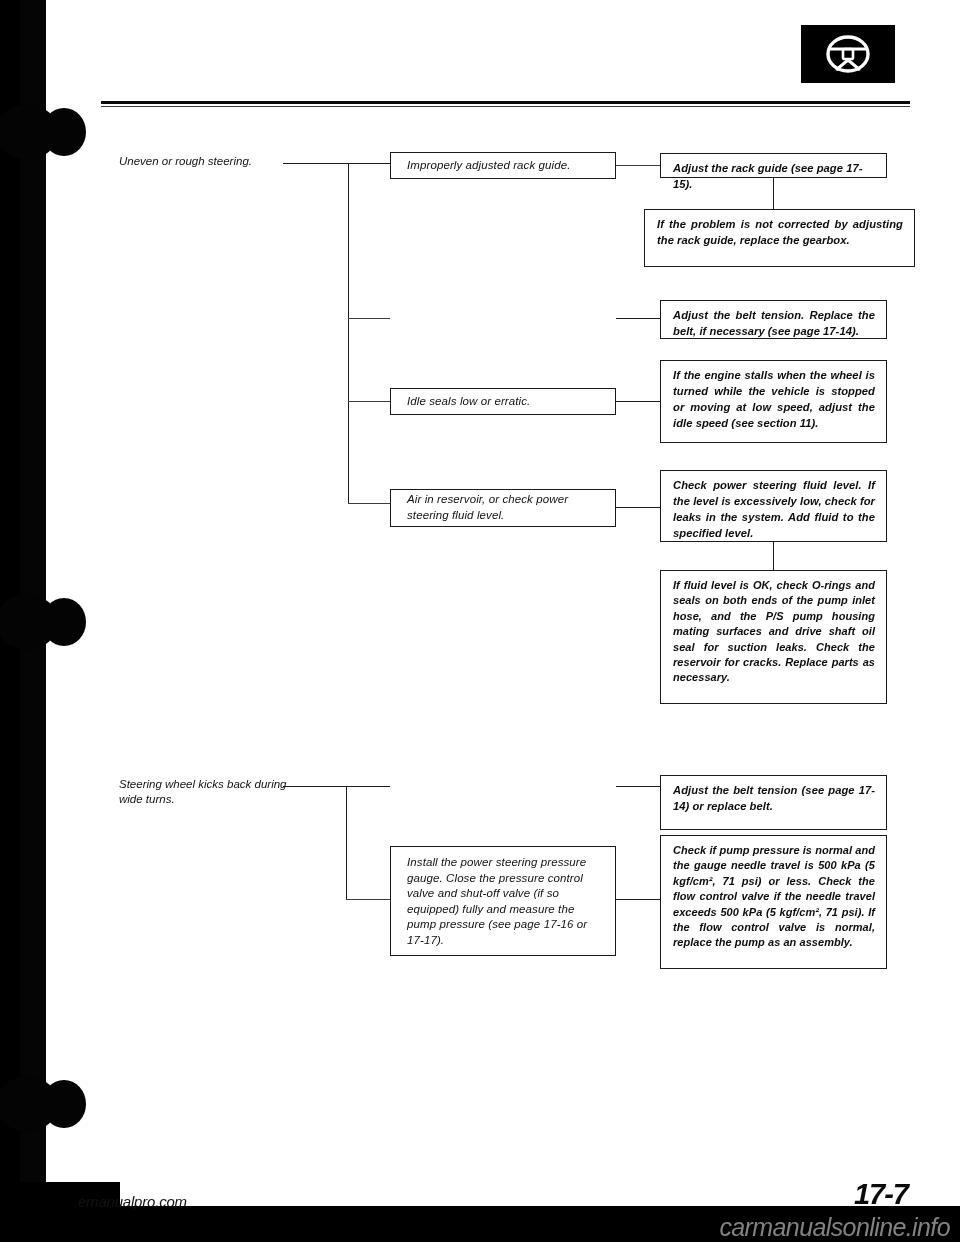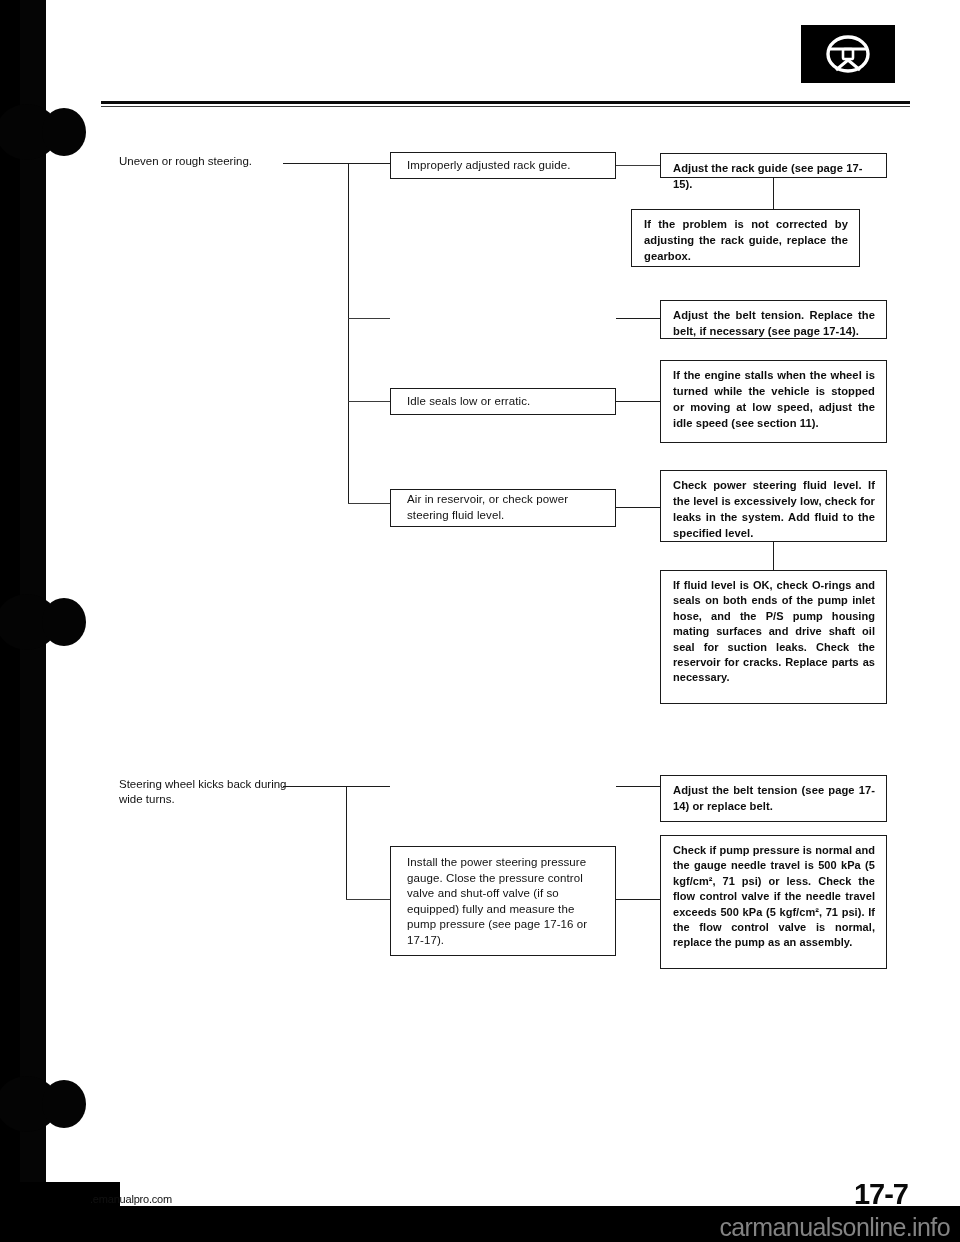--- a/index.html
+++ b/index.html
@@ -2,21 +2,21 @@
 <html><head>
 <meta charset="utf-8">
 <title>Power Steering Troubleshooting 17-7</title>
 <style>
   html,body{margin:0;padding:0;background:#ffffff;}
   body{
     width:960px;height:1242px;position:relative;overflow:hidden;
     font-family:"Liberation Sans","DejaVu Sans",sans-serif;
     color:#0b0b0b;-webkit-font-smoothing:antialiased;
   }
-  .page{position:absolute;inset:0;background:#fff;}
+  .page{position:absolute;inset:0;background:#fff;font-style:italic;}
 
   
   .binding-shadow{position:absolute;left:0;top:0;width:38px;height:1206px;background:#000;}
   .binding-spine{position:absolute;left:20px;top:0;width:26px;height:1212px;background:#050505;}
   .binding-bottom-bar{position:absolute;left:0;bottom:0;width:960px;height:36px;background:#000;}
   .binding-bottom-bar2{position:absolute;left:0;bottom:30px;width:120px;height:30px;background:#000;}
   .ring{position:absolute;width:62px;height:56px;background:#040404;border-radius:50%;}
   .ring-nub{position:absolute;width:44px;height:48px;background:#040404;border-radius:50%;}
 
   
@@ -44,21 +44,21 @@
     letter-spacing:.05px;
   }
   .action.small{font-size:11px;line-height:1.40;}
   .action.just{text-align:justify;}
 
   .hline{position:absolute;height:0;border-top:1.4px solid #1c1c1c;}
   .hline.thin{border-top:1px solid #3b3b3b;}
   .vline{position:absolute;width:0;border-left:1.4px solid #1c1c1c;}
 
   
-  .footer-url{position:absolute;left:90px;top:1193px;font-size:11px;color:#111;letter-spacing:-.2px;}
+  .footer-url{position:absolute;left:74px;top:1193px;font-size:15px;color:#111;letter-spacing:-.2px;}
   .page-no{
     position:absolute;right:52px;top:1178px;font-size:29px;font-weight:bold;
     color:#0a0a0a;letter-spacing:-1px;
   }
   .watermark{
     position:absolute;right:10px;top:1213px;font-size:25px;color:#9a9a9a;
     letter-spacing:-.6px;opacity:.85;
   }
 </style>
 </head>
@@ -94,21 +94,21 @@
   <div class="vline" style="left:348px;top:163px;height:340px;"></div>
 
   <div class="hline thin" style="left:348px;top:318px;width:42px;"></div>
   <div class="hline thin" style="left:348px;top:401px;width:42px;"></div>
   <div class="hline thin" style="left:348px;top:503px;width:42px;"></div>
 
   <div class="cause" style="left:390px;top:152px;width:226px;height:27px;">Improperly adjusted rack guide.</div>
   <div class="hline thin" style="left:616px;top:165px;width:44px;"></div>
   <div class="action" style="left:660px;top:153px;width:227px;height:25px;">Adjust the rack guide (see page 17-15).</div>
   <div class="vline" style="left:773px;top:178px;height:31px;"></div>
-  <div class="action just" style="left:631px;top:209px;width:229px;height:58px;">If the problem is not corrected by adjusting the rack guide, replace the gearbox.</div>
+  <div class="action just" style="left:644px;top:209px;width:271px;height:58px;">If the problem is not corrected by adjusting the rack guide, replace the gearbox.</div>
 
   <div class="hline" style="left:616px;top:318px;width:44px;"></div>
   <div class="action just" style="left:660px;top:300px;width:227px;height:39px;">Adjust the belt tension. Replace the belt, if necessary (see page 17-14).</div>
 
   <div class="cause" style="left:390px;top:388px;width:226px;height:27px;">Idle seals low or erratic.</div>
   <div class="hline" style="left:616px;top:401px;width:44px;"></div>
   <div class="action just" style="left:660px;top:360px;width:227px;height:83px;">If the engine stalls when the wheel is turned while the vehicle is stopped or moving at low speed, adjust the idle speed (see section 11).</div>
 
   <div class="cause" style="left:390px;top:489px;width:226px;height:38px;">Air in reservoir, or check power steering fluid level.</div>
   <div class="hline" style="left:616px;top:507px;width:44px;"></div>
@@ -116,21 +116,21 @@
   <div class="vline" style="left:773px;top:542px;height:28px;"></div>
   <div class="action just small" style="left:660px;top:570px;width:227px;height:134px;">If fluid level is OK, check O-rings and seals on both ends of the pump inlet hose, and the P/S pump housing mating surfaces and drive shaft oil seal for suction leaks. Check the reservoir for cracks. Replace parts as necessary.</div>
 
   <div class="sym" style="left:119px;top:777px;width:185px;">Steering wheel kicks back during wide turns.</div>
 
   <div class="hline" style="left:283px;top:786px;width:107px;"></div>
   <div class="vline" style="left:346px;top:786px;height:114px;"></div>
   <div class="hline thin" style="left:346px;top:899px;width:44px;"></div>
 
   <div class="hline" style="left:616px;top:786px;width:44px;"></div>
-  <div class="action just" style="left:660px;top:775px;width:227px;height:47px;">Adjust the belt tension (see page 17-14) or replace belt.</div>
+  <div class="action just" style="left:660px;top:775px;width:227px;height:55px;">Adjust the belt tension (see page 17-14) or replace belt.</div>
 
   <div class="cause just" style="left:390px;top:846px;width:226px;height:110px;align-items:flex-start;padding-top:8px;">Install the power steering pressure gauge. Close the pressure control valve and shut-off valve (if so equipped) fully and measure the pump pressure (see page 17-16 or 17-17).</div>
   <div class="hline" style="left:616px;top:899px;width:44px;"></div>
   <div class="action just small" style="left:660px;top:835px;width:227px;height:134px;">Check if pump pressure is normal and the gauge needle travel is 500 kPa (5 kgf/cm², 71 psi) or less. Check the flow control valve if the needle travel exceeds 500 kPa (5 kgf/cm², 71 psi). If the flow control valve is normal, replace the pump as an assembly.</div>
 
   <div class="footer-url">.emanualpro.com</div>
   <div class="page-no">17-7</div>
   <div class="watermark">carmanualsonline.info</div>
 
 </div>

